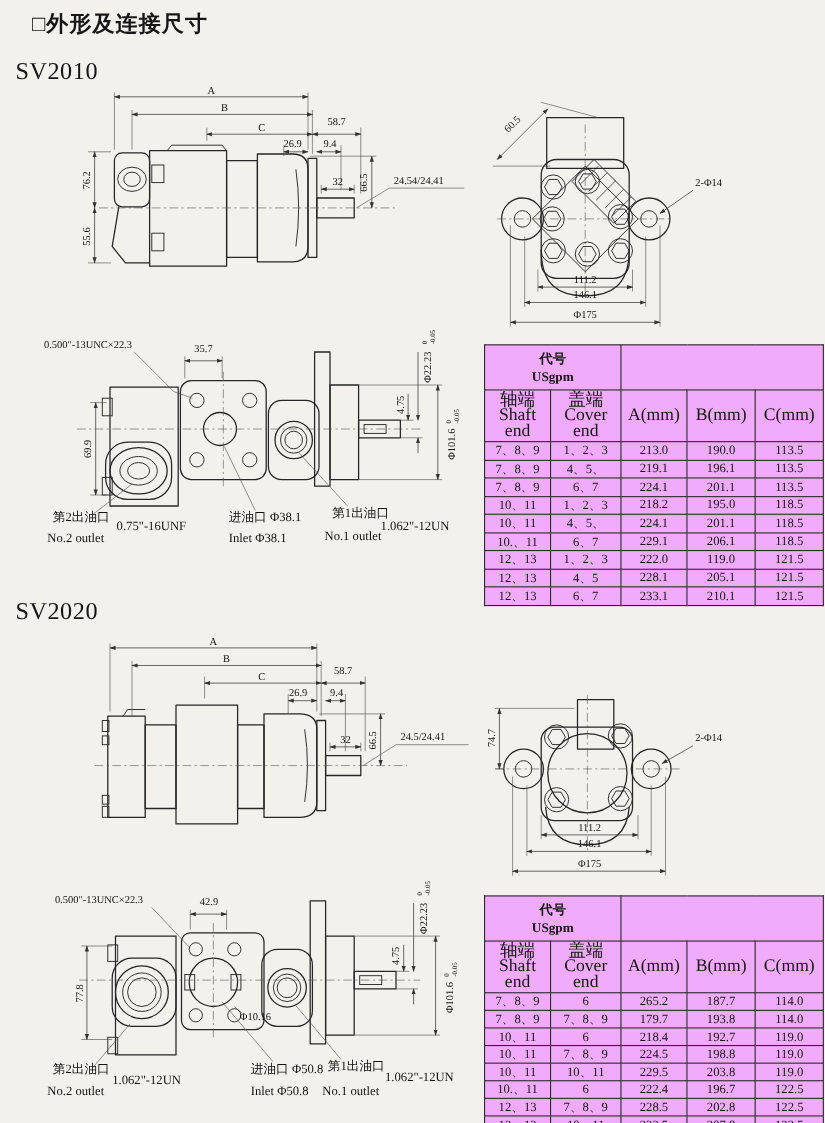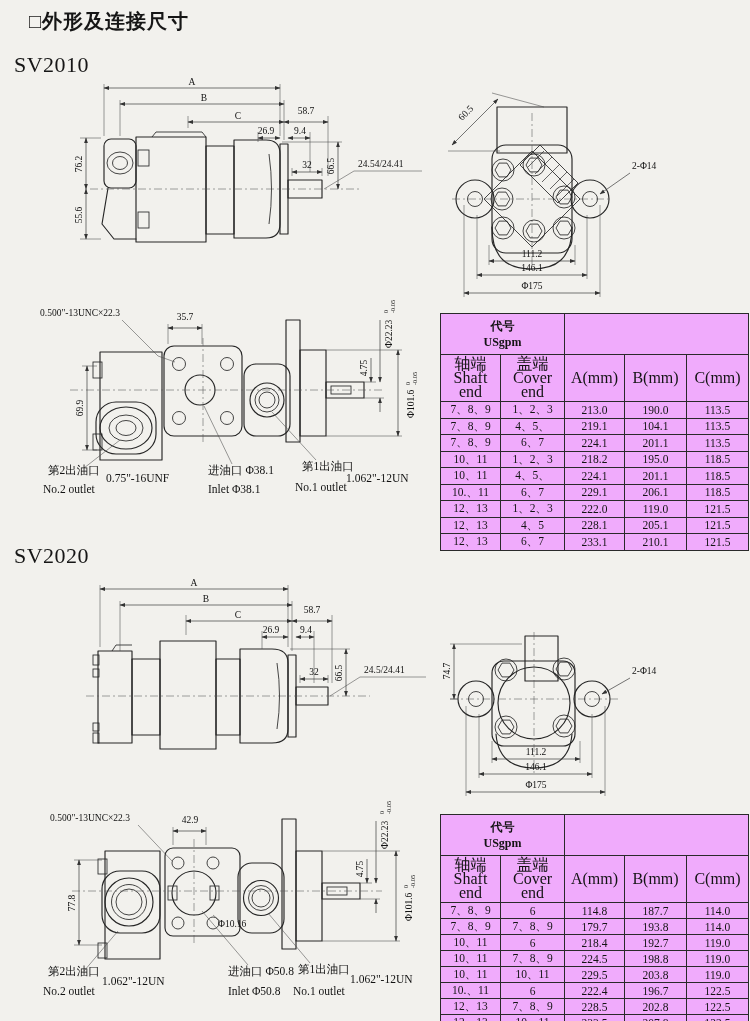--- a/index.html
+++ b/index.html
@@ -289,21 +289,21 @@
           <td>7、8、9</td>
           <td>1、2、3</td>
           <td>213.0</td>
           <td>190.0</td>
           <td>113.5</td>
         </tr>
         <tr>
           <td>7、8、9</td>
           <td>4、5、</td>
           <td>219.1</td>
-          <td>104.1</td>
+          <td>196.1</td>
           <td>113.5</td>
         </tr>
         <tr>
           <td>7、8、9</td>
           <td>6、7</td>
           <td>224.1</td>
           <td>201.1</td>
           <td>113.5</td>
         </tr>
         <tr>
@@ -569,21 +569,21 @@
         </th>
         <th>A(mm)</th>
         <th>B(mm)</th>
         <th>C(mm)</th>
       </tr>
     </thead>
     <tbody>
         <tr>
           <td>7、8、9</td>
           <td>6</td>
-          <td>114.8</td>
+          <td>265.2</td>
           <td>187.7</td>
           <td>114.0</td>
         </tr>
         <tr>
           <td>7、8、9</td>
           <td>7、8、9</td>
           <td>179.7</td>
           <td>193.8</td>
           <td>114.0</td>
         </tr>

